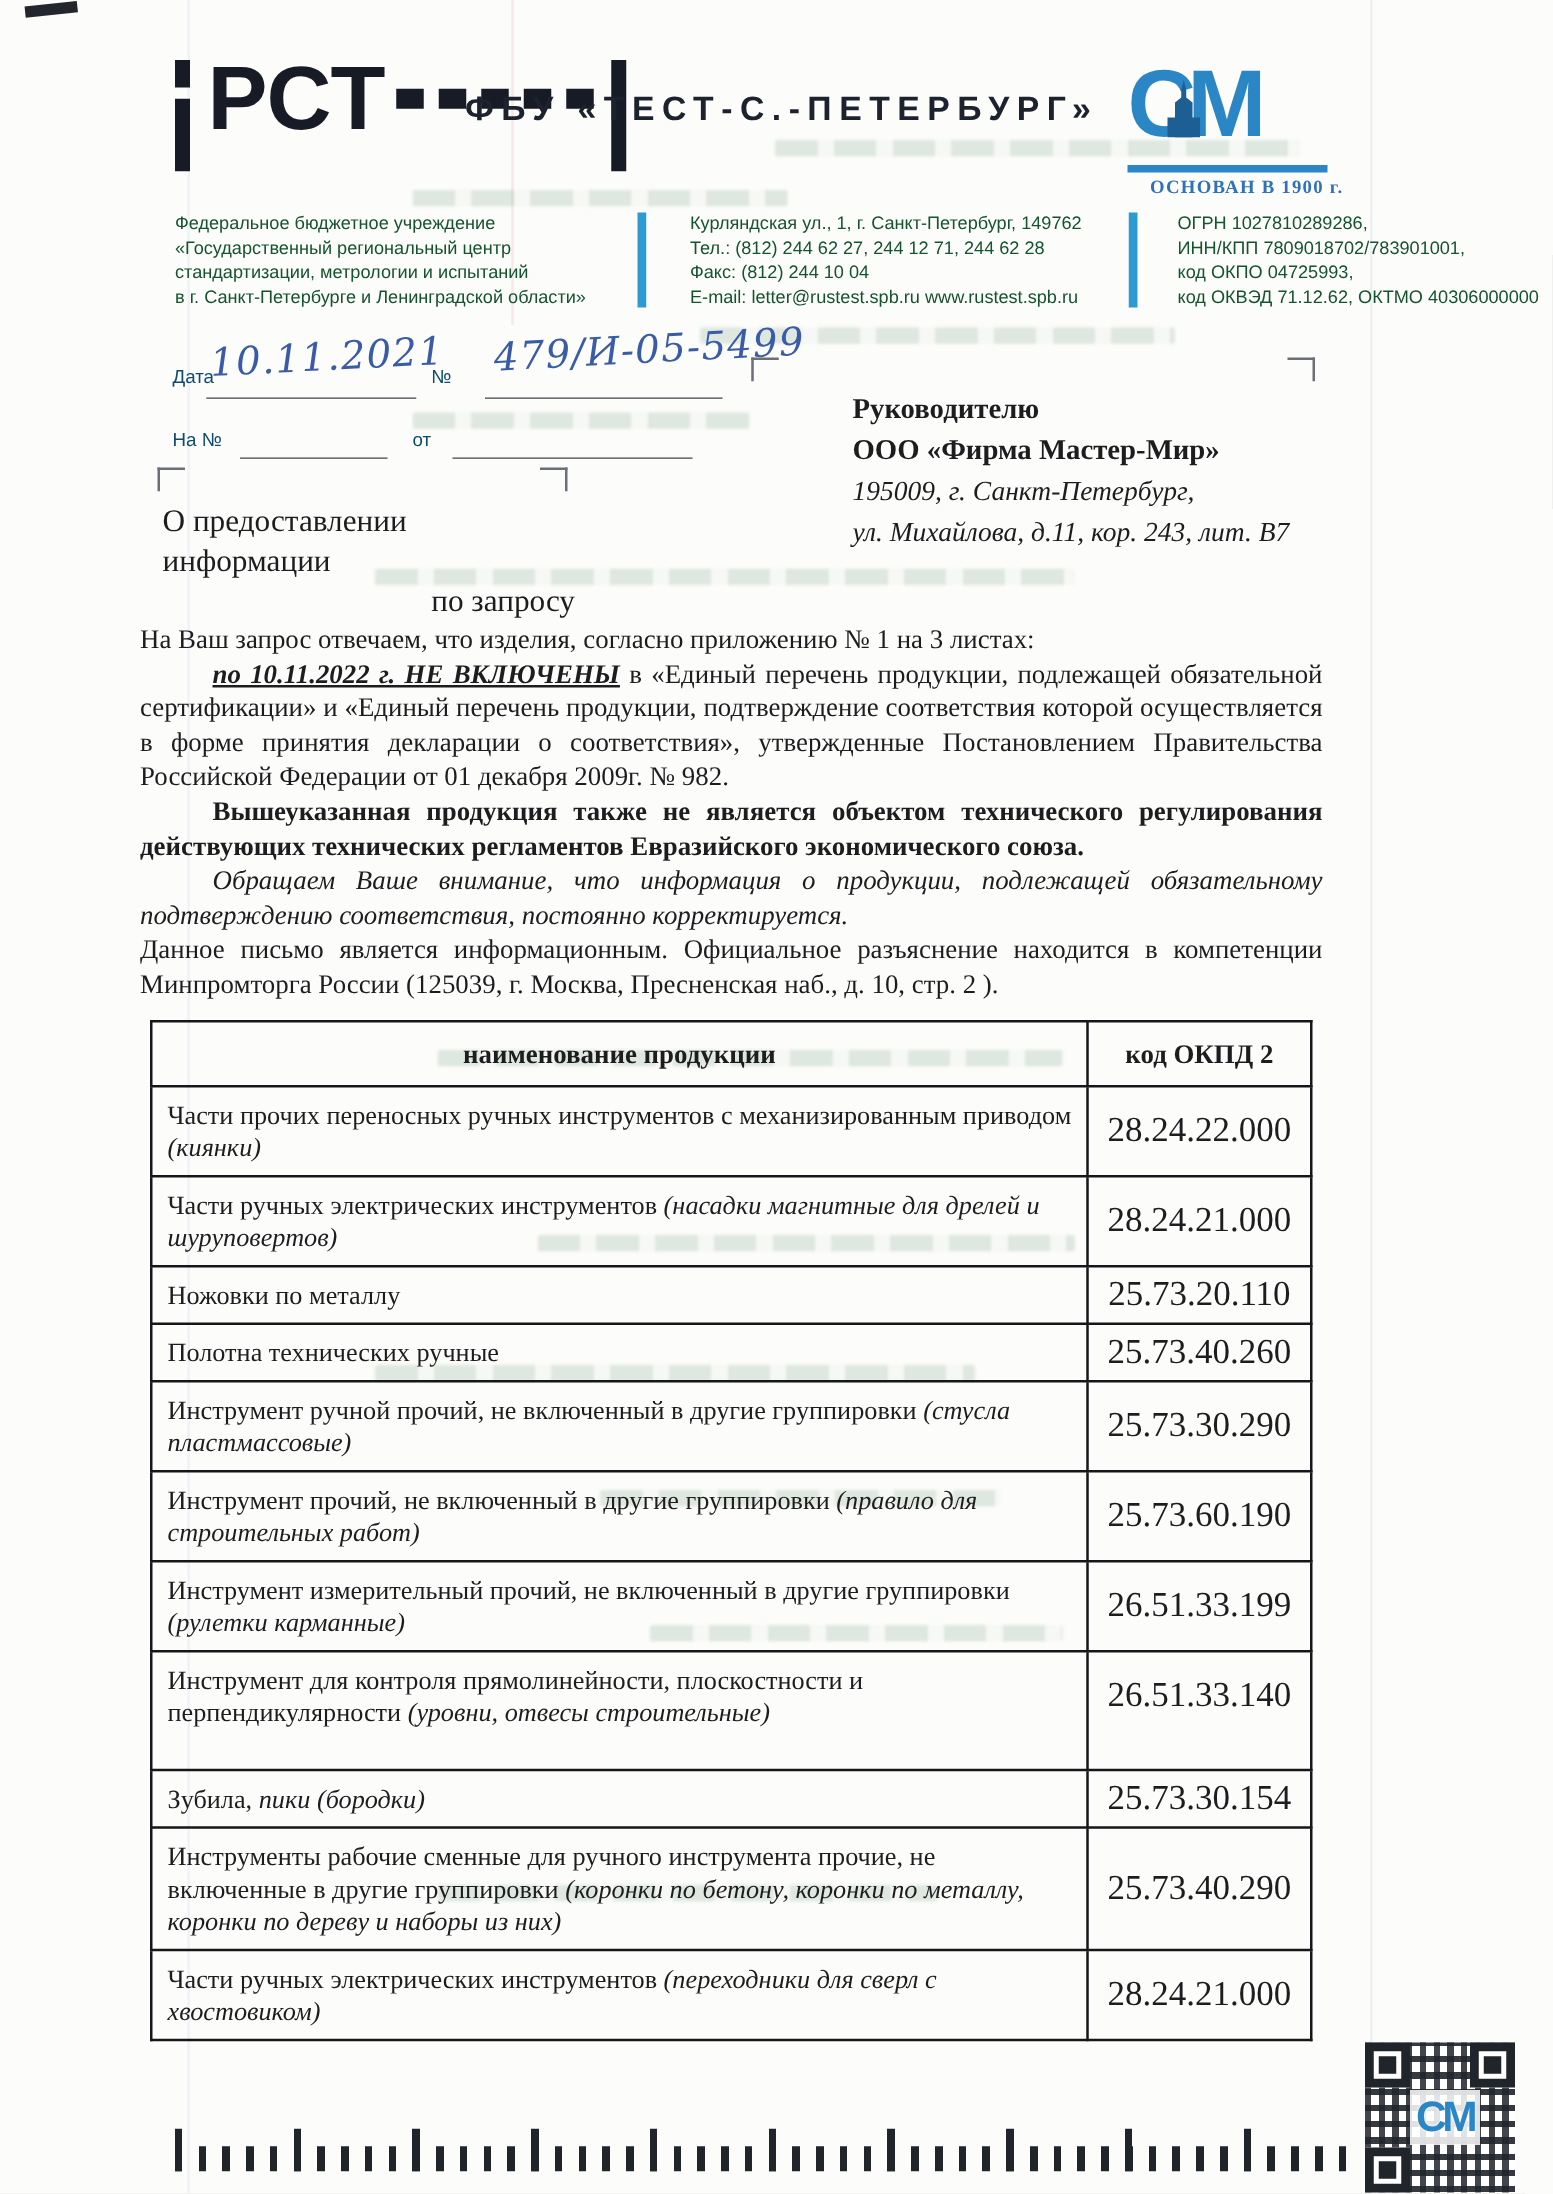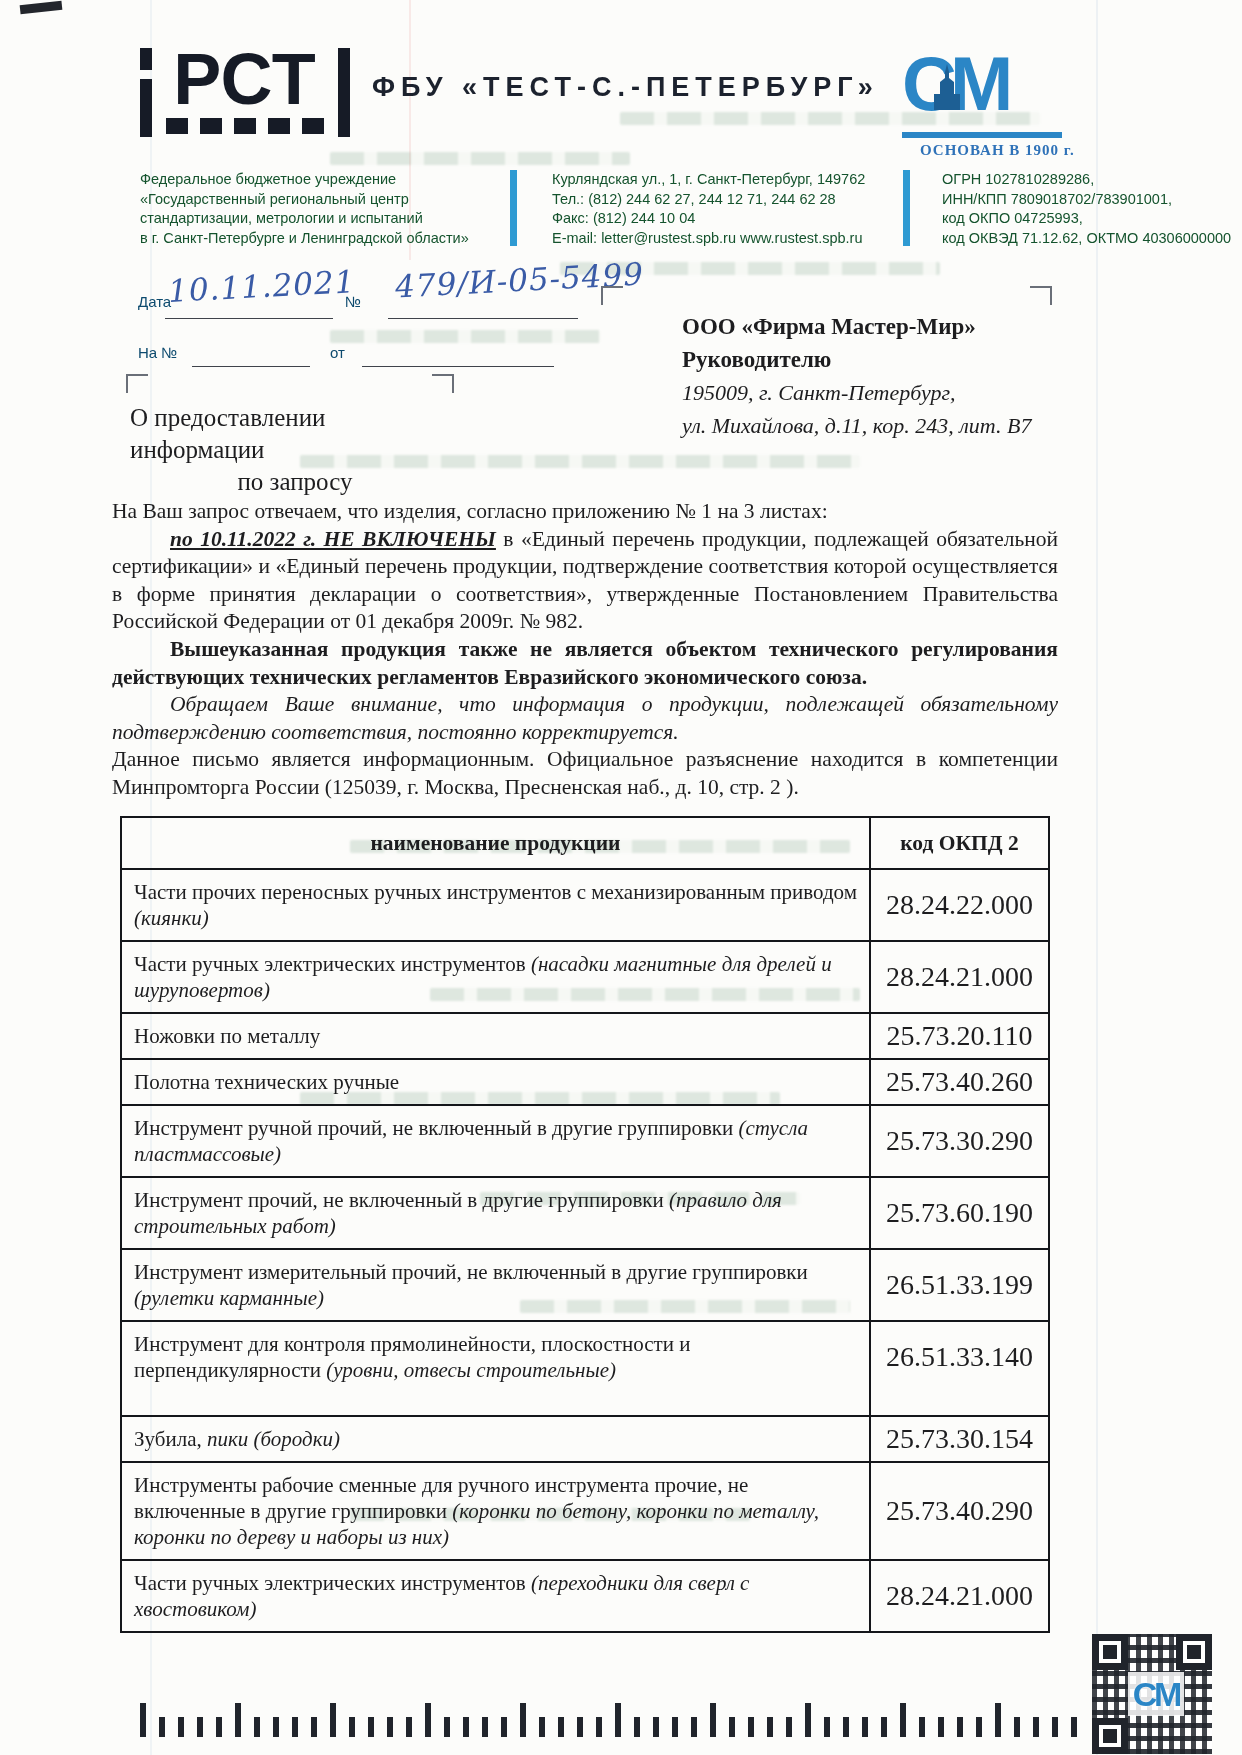--- a/index.html
+++ b/index.html
@@ -15,21 +15,21 @@
   .scanline{position:absolute;top:0;bottom:0;width:2px;pointer-events:none;}
   .corner{position:absolute;width:20px;height:17px;}
   .corner.tl{border-top:2px solid #6a6f78;border-left:2px solid #6a6f78;}
   .corner.tr{border-top:2px solid #6a6f78;border-right:2px solid #6a6f78;}
   .topmark{position:absolute;left:20px;top:3px;width:42px;height:9px;background:#23262c;transform:rotate(-6deg);}
 
   
   .rst{position:absolute;left:140px;top:48px;display:flex;align-items:flex-start;gap:14px;color:#161b26;}
   .rst .bar{width:12px;background:#161b26;}
   .rst .bar-col{display:flex;flex-direction:column;gap:9px;}
-  .rst .letters-col{display:flex;flex-direction:column;align-items:center;gap:8px;}
+  .rst .letters-col{display:flex;flex-direction:row;align-items:center;gap:8px;}
   .rst .letters{font-family:"Liberation Sans",sans-serif;font-weight:900;font-size:72px;line-height:62px;letter-spacing:1px;}
   .rst .dashes{display:flex;gap:12px;}
   .rst .dash{width:22px;height:16px;background:#161b26;}
   .org-name{position:absolute;left:372px;top:72px;font-family:"Liberation Sans",sans-serif;
     font-weight:900;font-size:27px;letter-spacing:6px;color:#1c222e;}
   .cm-logo{position:absolute;left:902px;top:46px;width:160px;height:84px;}
   .cm-logo .cm-text{font-family:"Liberation Sans",sans-serif;font-weight:900;font-size:76px;line-height:76px;
     color:#2b86c6;letter-spacing:-6px;}
   .cm-logo .tower{position:absolute;left:28px;top:18px;width:34px;height:46px;}
   .cm-underline{position:absolute;left:902px;top:132px;width:160px;height:6px;background:#2b86c6;}
@@ -40,21 +40,21 @@
 
   
   .lbl{position:absolute;font-family:"Liberation Sans",sans-serif;font-size:15px;color:#0c4a6e;}
   .hand{position:absolute;font-family:"DejaVu Serif",serif;font-style:italic;color:#3a5ba6;
     font-size:31px;transform:rotate(-3deg);white-space:nowrap;letter-spacing:1px;}
   .fill-line{position:absolute;height:0;border-bottom:1.6px solid #3f434b;}
   .recipient{position:absolute;left:682px;top:310px;font-size:23px;line-height:33px;}
   .recipient .b{font-weight:700;}
   .recipient .i{font-style:italic;font-size:22px;}
   .subject{position:absolute;left:130px;top:402px;width:330px;font-size:25px;line-height:32px;}
-  .subject .l2{text-align:center;}
+  .subject .l2{text-align:right;}
 
   
   .body-text{position:absolute;left:112px;top:498px;width:946px;font-size:21.5px;line-height:27.6px;text-align:justify;}
   .body-text p{margin:0;}
   .indent{text-indent:58px;}
   .bold{font-weight:700;}
   .italic{font-style:italic;}
   .emph{font-weight:700;font-style:italic;text-decoration:underline;}
 
   
@@ -166,22 +166,22 @@
   <div class="fill-line" style="left:192px;top:366px;width:118px;"></div>
   <div class="lbl" style="left:330px;top:344px;">от</div>
   <div class="fill-line" style="left:362px;top:366px;width:192px;"></div>
 
   <div class="corner tl" style="left:601px;top:286px;"></div>
   <div class="corner tr" style="left:1030px;top:286px;"></div>
   <div class="corner tl" style="left:126px;top:374px;"></div>
   <div class="corner tr" style="left:432px;top:374px;"></div>
 
   <div class="recipient">
+    <div class="b">Руководителю</div>
     <div class="b">ООО «Фирма Мастер-Мир»</div>
-    <div class="b">Руководителю</div>
     <div class="i">195009, г. Санкт-Петербург,</div>
     <div class="i">ул. Михайлова, д.11, кор. 243, лит. В7</div>
   </div>
 
   <div class="subject">
     <div>О предоставлении информации</div>
     <div class="l2">по запросу</div>
   </div>
 
   <div class="body-text">

